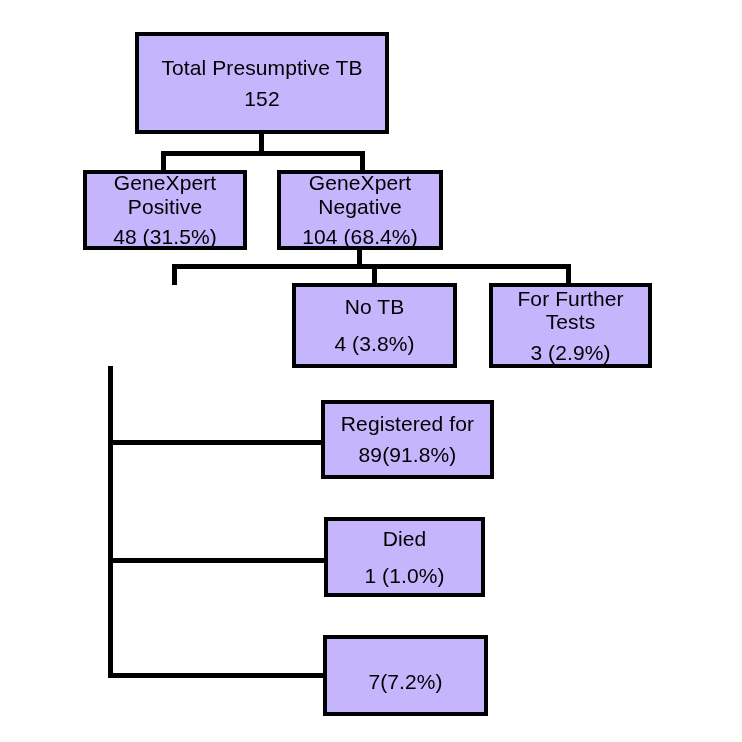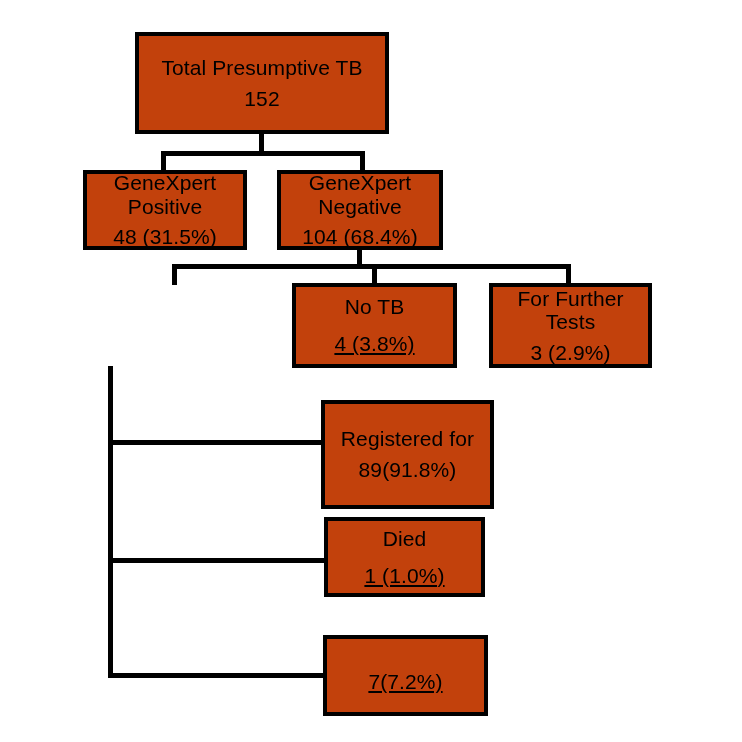--- a/index.html
+++ b/index.html
@@ -15,41 +15,40 @@
     position: relative;
     width: 742px;
     height: 742px;
     background: #ffffff;
     overflow: hidden;
   }
   .node {
     position: absolute;
     box-sizing: border-box;
     border: 4px solid #000000;
-    background: #c2410c;
+    background: #c4b5fd;
     display: flex;
     flex-direction: column;
     align-items: center;
     justify-content: center;
     text-align: center;
     line-height: 1.12;
     font-size: 21px;
     letter-spacing: 0.1px;
     z-index: 2;
   }
   .node .line {
     display: block;
     white-space: nowrap;
   }
   .node .line.count {
     margin-top: 7px;
   }
   .node.tight .line.count {
     margin-top: 13px;
-    text-decoration: underline;
   }
   
   .conn {
     position: absolute;
     background: #000000;
     z-index: 1;
   }
   .vline { width: 5px; }
   .hline { height: 5px; }
 </style>
@@ -96,21 +95,21 @@
     <span class="line">No TB</span>
     <span class="line count">4 (3.8%)</span>
   </div>
 
   <div class="node" style="left:489px; top:283px; width:163px; height:85px;">
     <span class="line">For Further</span>
     <span class="line">Tests</span>
     <span class="line count">3 (2.9%)</span>
   </div>
 
-  <div class="node" style="left:321px; top:400px; width:173px; height:109px;">
+  <div class="node" style="left:321px; top:400px; width:173px; height:79px;">
     <span class="line">Registered for</span>
     <span class="line count">89(91.8%)</span>
   </div>
 
   <div class="node tight" style="left:324px; top:517px; width:161px; height:80px;">
     <span class="line">Died</span>
     <span class="line count">1 (1.0%)</span>
   </div>
 
   <div class="node tight" style="left:323px; top:635px; width:165px; height:81px;">

